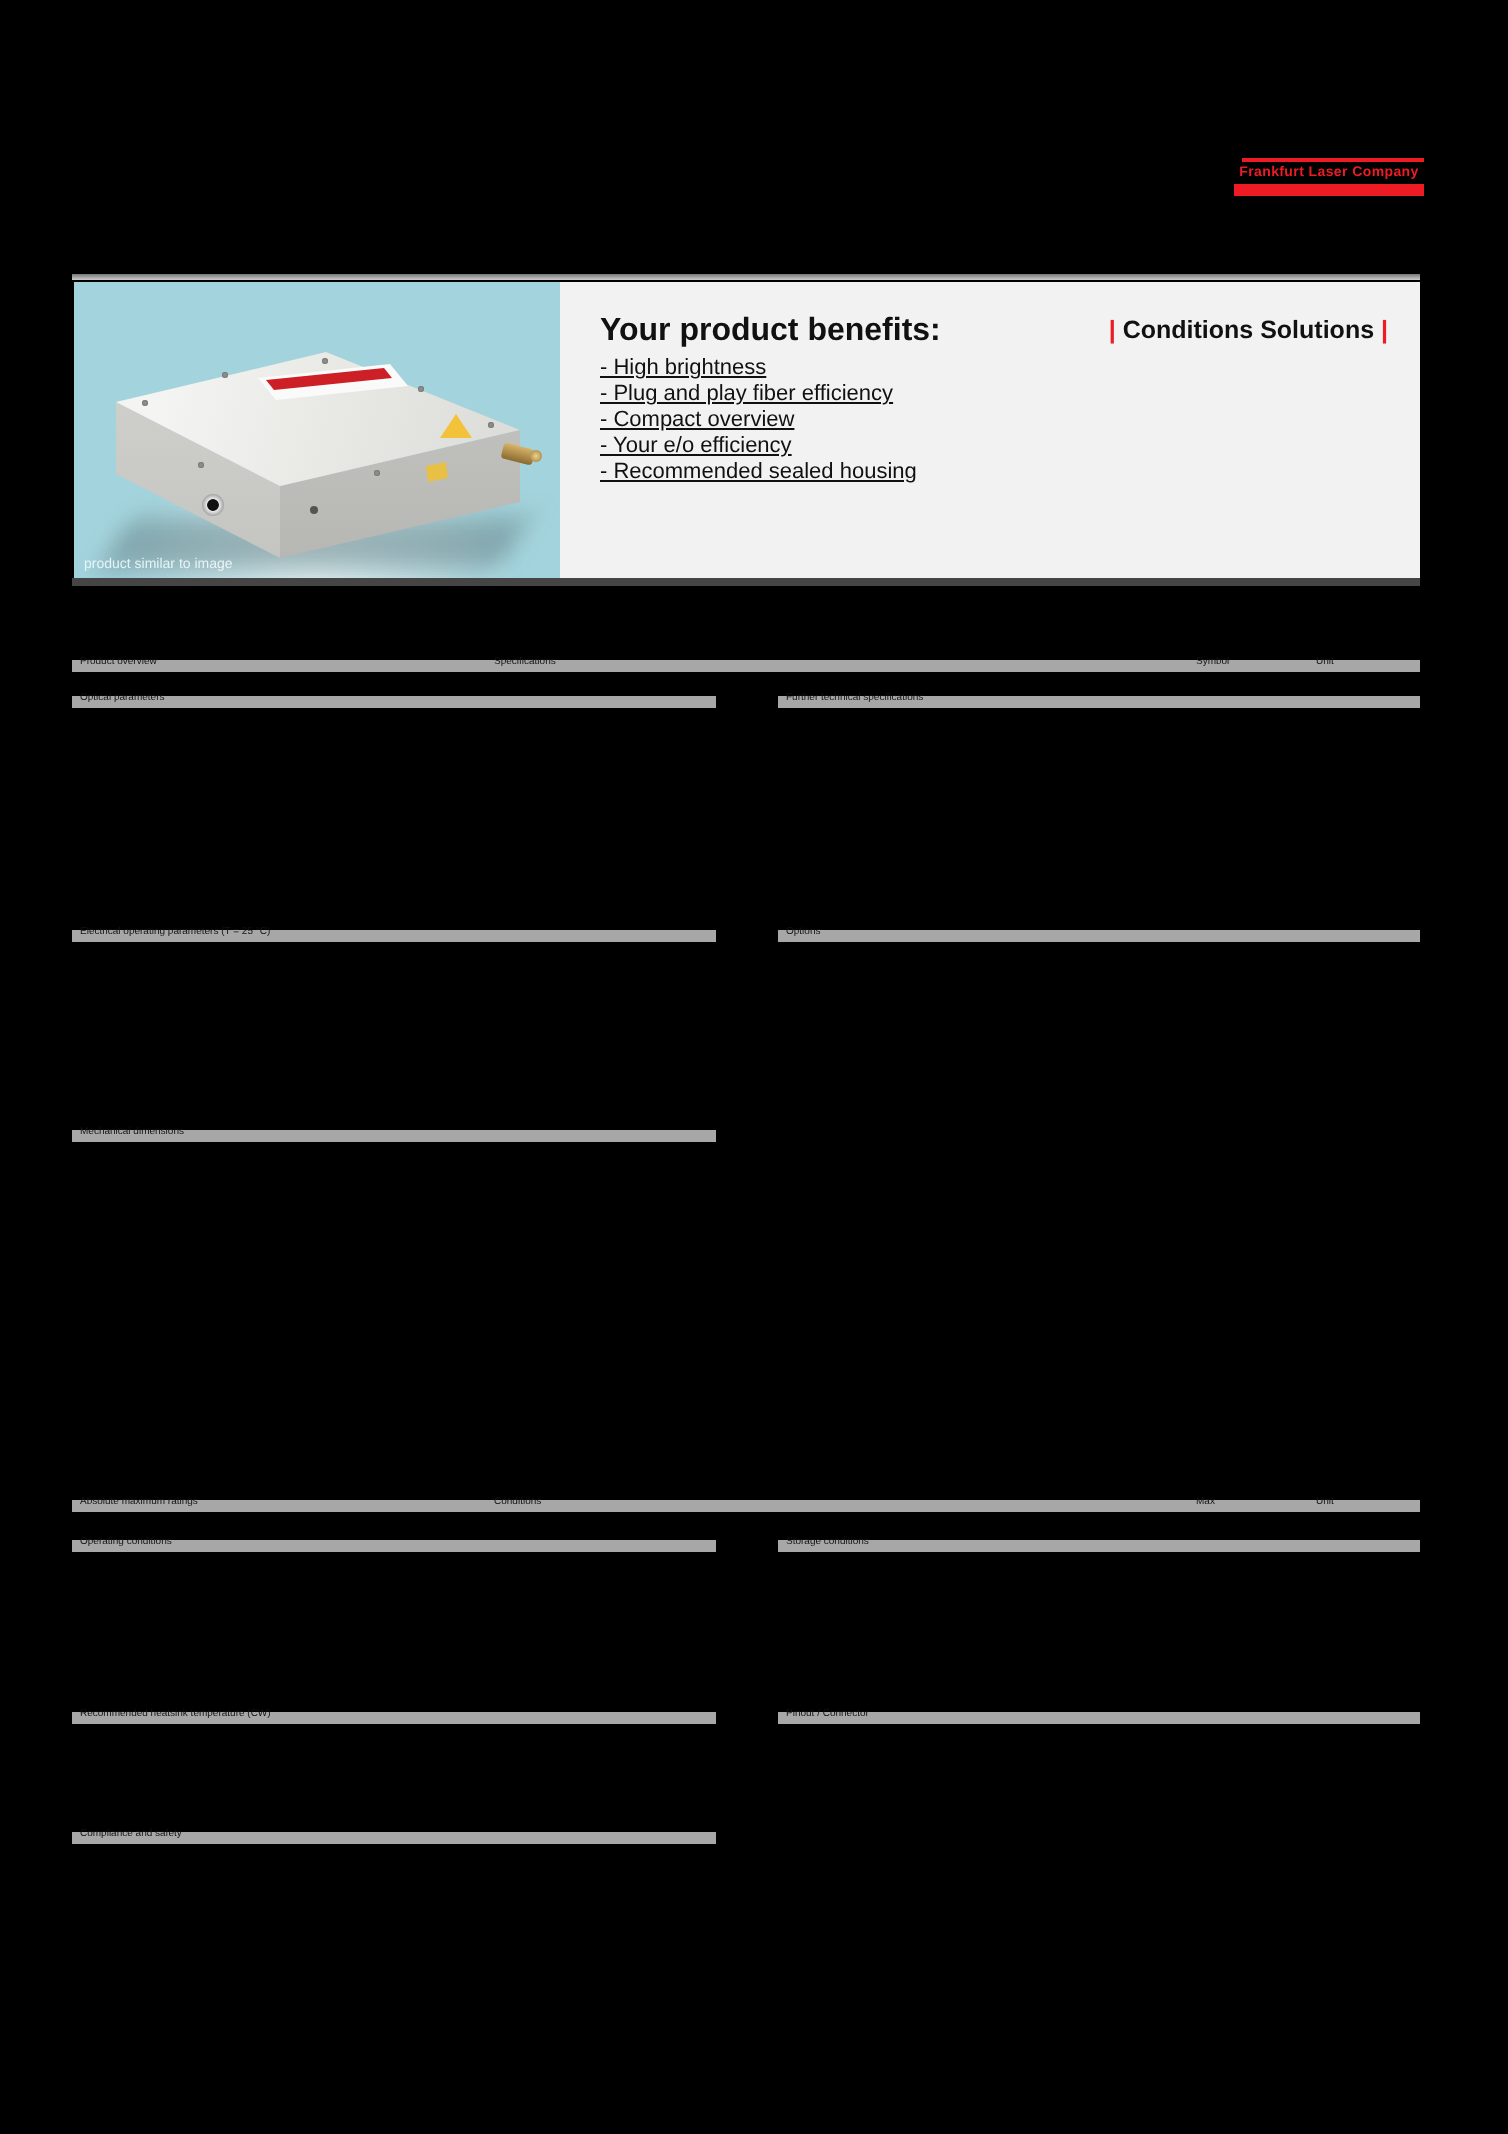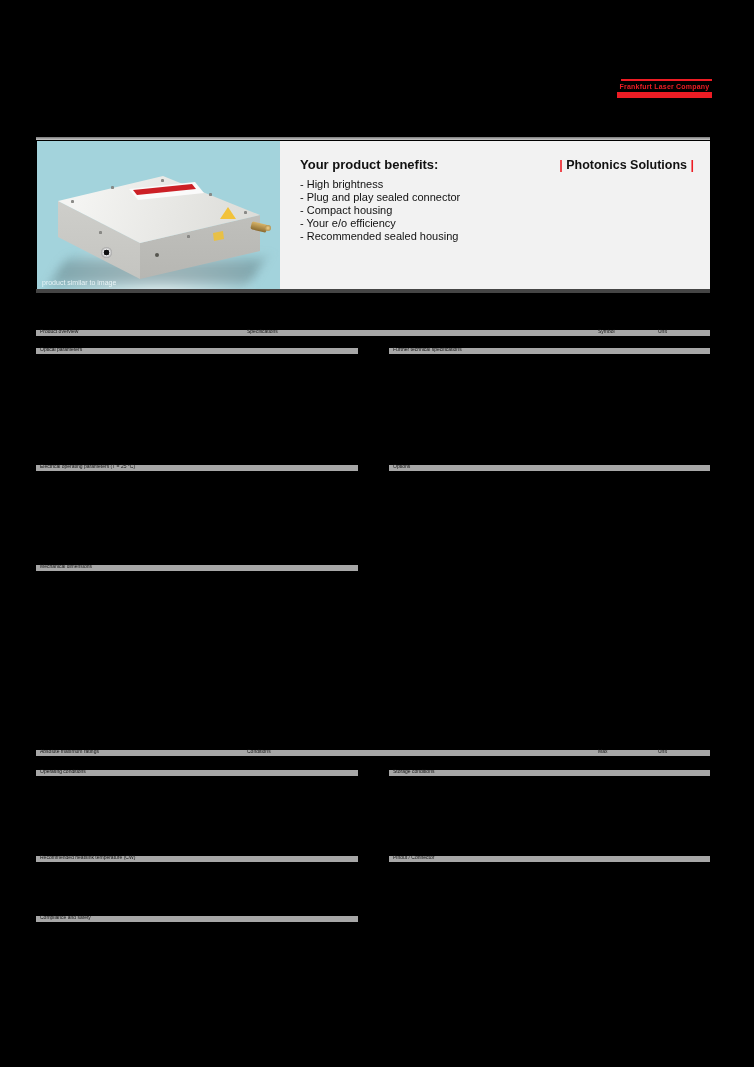--- a/index.html
+++ b/index.html
@@ -39,22 +39,22 @@
   .port{position:absolute;left:64px;top:106px;width:11px;height:11px;border-radius:50%;
         background:radial-gradient(circle,#111 35%,#e9e9e9 40%,#777 90%);}
   .dot{position:absolute;width:4px;height:4px;border-radius:50%;background:#55554f;}
   .connector{position:absolute;left:214px;top:82px;width:16px;height:8px;border-radius:2px;
              transform:rotate(14deg);background:linear-gradient(#d8b469,#8a6a30);}
   .connector-tip{position:absolute;left:228px;top:84px;width:6px;height:6px;border-radius:50%;
                  background:radial-gradient(circle,#f0d08a,#9a7a3a);}
   .photo-caption{position:absolute;left:5px;bottom:3px;font-size:7px;color:rgba(240,250,252,.9);}
 
   .benefits-box{background:#f2f2f2;}
-  .benefits-title{position:absolute;left:20px;top:16px;font-size:13px;font-weight:bold;color:#111;text-align:center;}
-  .benefits-list{position:absolute;left:20px;top:37px;font-size:11px;color:#111;line-height:13px;}
+  .benefits-title{position:absolute;left:20px;top:16px;font-size:16px;font-weight:bold;color:#111;text-align:center;}
+  .benefits-list{position:absolute;left:20px;top:37px;font-size:11px;color:#111;line-height:13px;text-decoration:underline;}
   .brand{position:absolute;right:16px;top:17px;font-size:12.5px;font-weight:bold;color:#111;white-space:nowrap;}
   .brand .pipe{color:#ed1c24;font-weight:bold;}
   .hero-bottomline{background:#454545;}
 
   
   .bar{position:absolute;height:6px;background:#a7a7a7;}
   .bar-seg{position:absolute;font-size:5px;line-height:6px;color:#141414;white-space:nowrap;}
 </style>
 </head>
 <body>
@@ -90,27 +90,27 @@
     <div class="dot" style="left:118px;top:112px;"></div>
     <div class="connector"></div>
     <div class="connector-tip"></div>
     <div class="photo-caption">product similar to image</div>
   </div>
 
   <div class="abs benefits-box" style="left:280px;top:141px;width:430px;height:148px;">
     <div class="benefits-title">Your product benefits:</div>
     <div class="benefits-list" id="benefits-list">
         <div>- High brightness</div>
-        <div>- Plug and play sealed connector</div>
-        <div>- Compact housing</div>
+        <div>- Plug and play fiber efficiency</div>
+        <div>- Compact overview</div>
         <div>- Your e/o efficiency</div>
         <div>- Recommended sealed housing</div>
       </div>
     <div class="brand">
-      <span class="pipe">|</span><span> Photonics Solutions </span><span class="pipe">|</span>
+      <span class="pipe">|</span><span> Conditions Solutions </span><span class="pipe">|</span>
     </div>
   </div>
 
   <div class="abs hero-bottomline" style="left:36px;top:289px;width:674px;height:4px;"></div>
 
   <div id="bars">
       <div class="bar" style="left: 36px; top: 330px; width: 674px;"></div>
       <div class="bar-seg" style="left: 40px; top: 328px;">Product overview</div>
       <div class="bar-seg" style="left: 247px; top: 328px;">Specifications</div>
       <div class="bar-seg" style="left: 598px; top: 328px;">Symbol</div>

